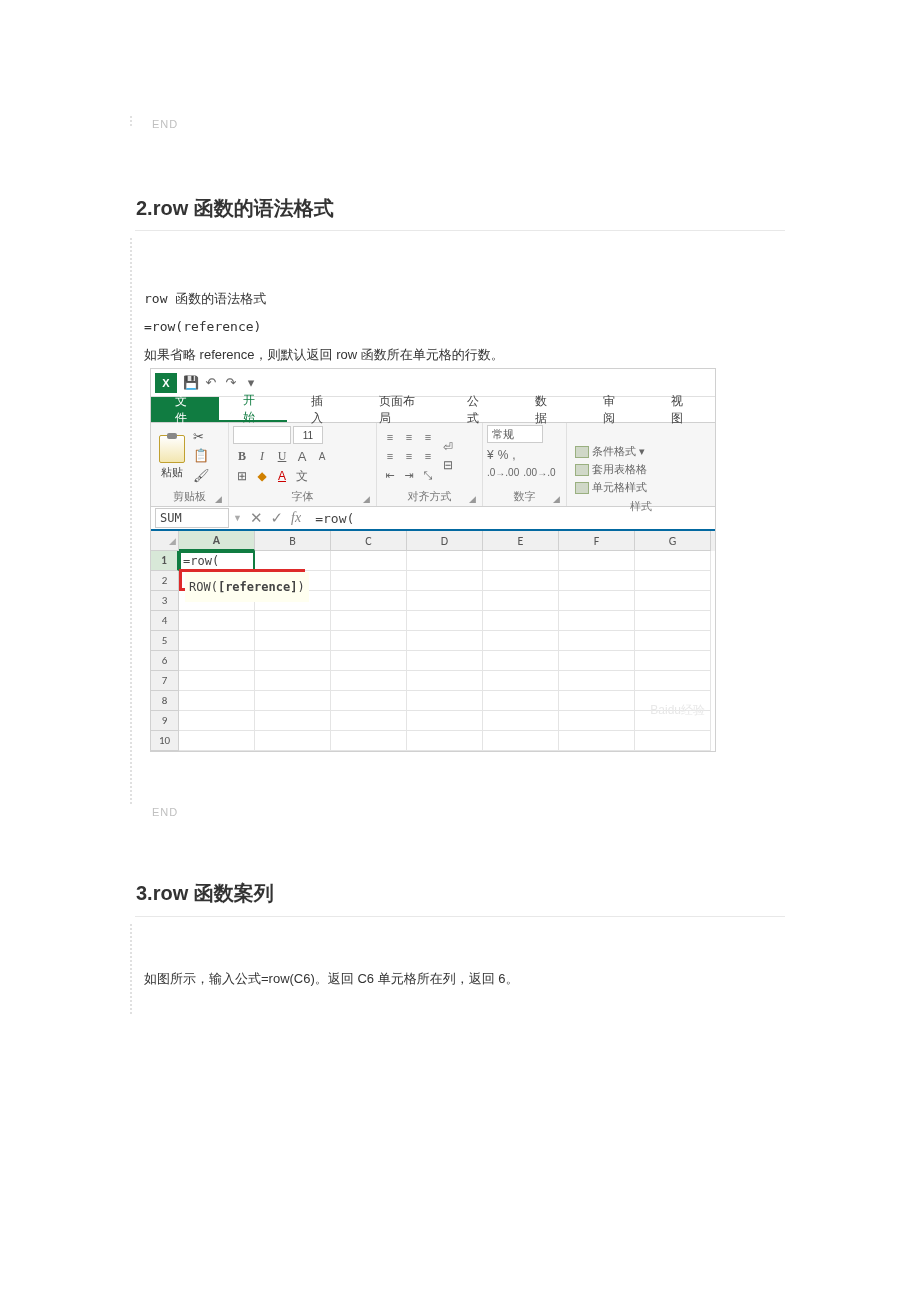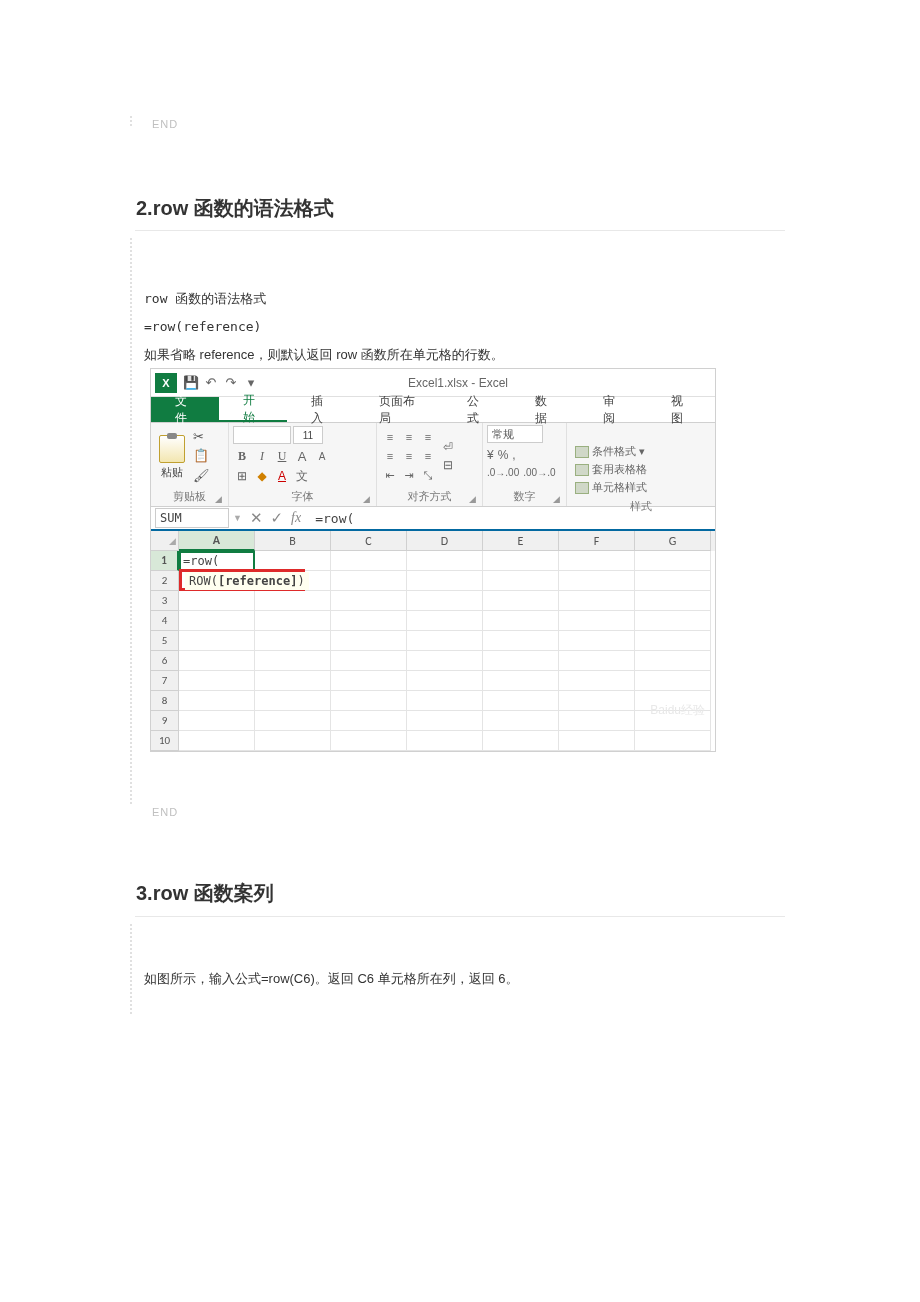--- a/index.html
+++ b/index.html
@@ -272,21 +272,21 @@
     border: 2px solid #107c41;
     font-family: monospace;
     z-index: 2;
     background: #fff;
   }
   .tooltip {
     position: absolute;
     top: 19px;
     left: 4px;
     background: #fffff0;
-    padding: 2px 4px;
+    padding: 8px 4px;
     font-family: monospace;
     font-size: 12px;
     white-space: nowrap;
     z-index: 3;
   }
   .tooltip .bold { font-weight: bold; }
   .red-box {
     position: absolute;
     border: 3px solid #de2a2a;
     pointer-events: none;
@@ -315,21 +315,20 @@
 <div class="content c3">如果省略 reference，则默认返回 row 函数所在单元格的行数。</div>
 
 <div class="excel">
 
   <div class="excel-titlebar">
     <div class="excel-logo">X</div>
     <div class="qat-btn">💾</div>
     <div class="qat-btn">↶</div>
     <div class="qat-btn">↷</div>
     <div class="qat-btn">▾</div>
-    <div class="excel-title">Excel1.xlsx - Excel</div>
   </div>
 
   <div class="ribbon-tabs">
     <div class="ribbon-tab file">文件</div>
     <div class="ribbon-tab active">开始</div>
     <div class="ribbon-tab">插入</div>
     <div class="ribbon-tab">页面布局</div>
     <div class="ribbon-tab">公式</div>
     <div class="ribbon-tab">数据</div>
     <div class="ribbon-tab">审阅</div>

